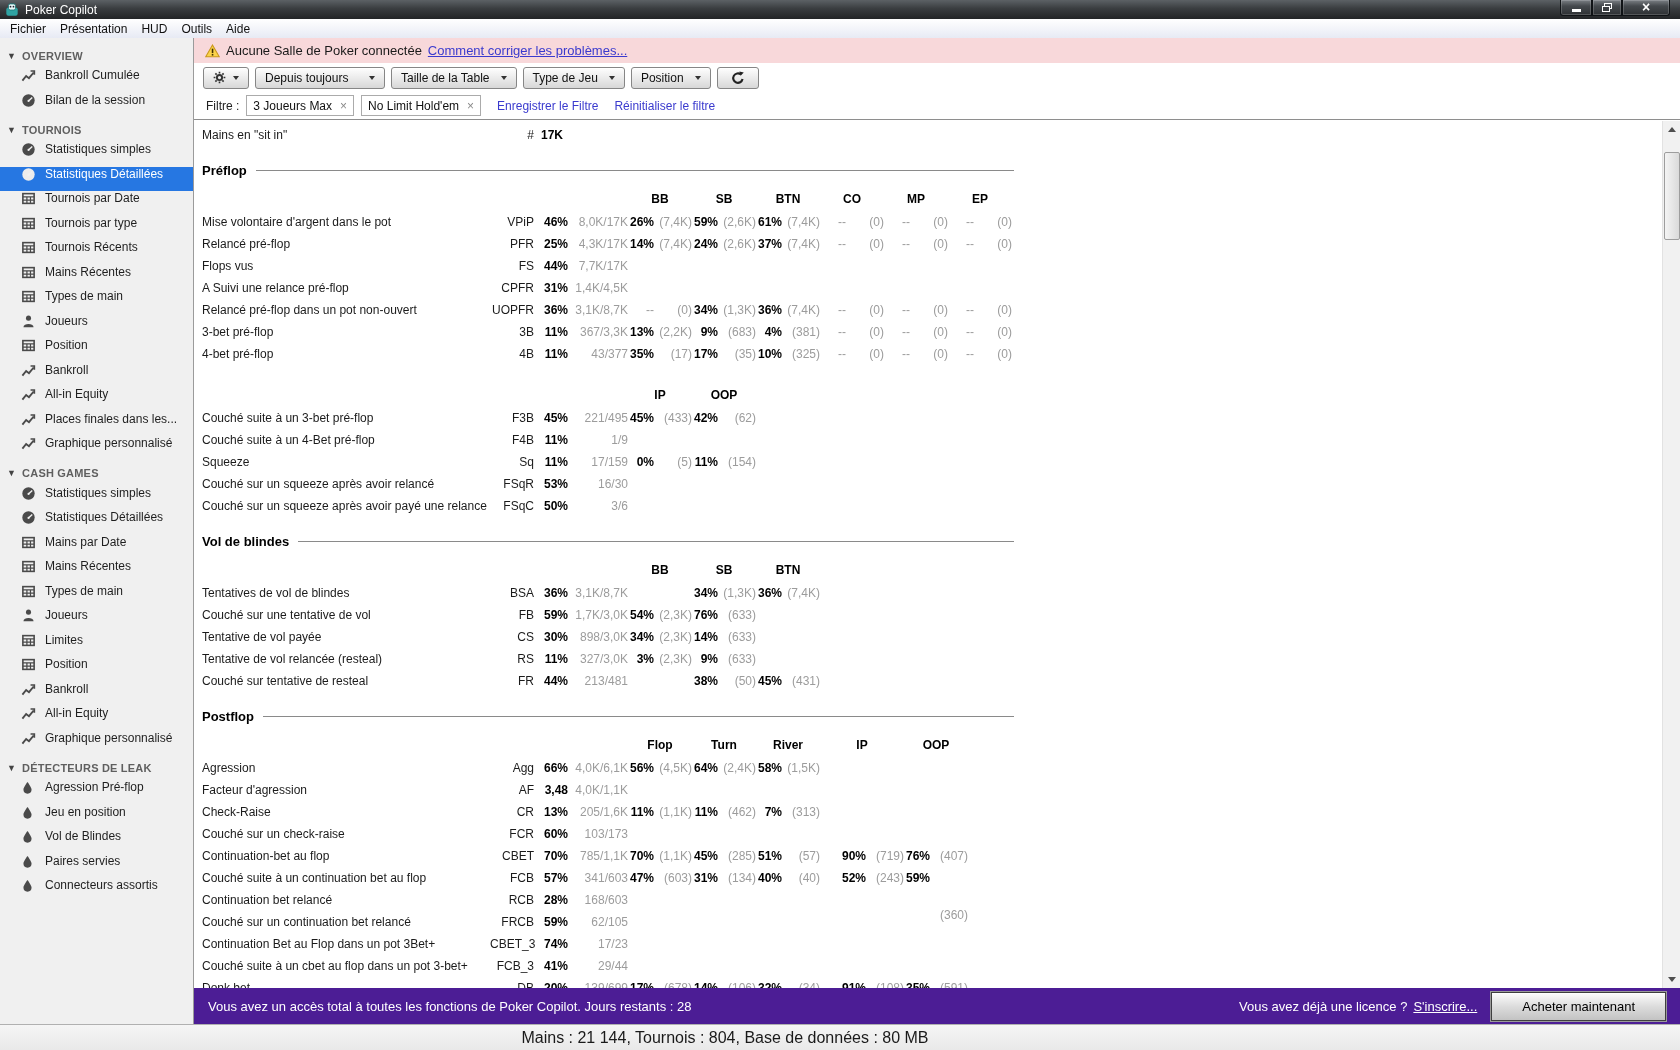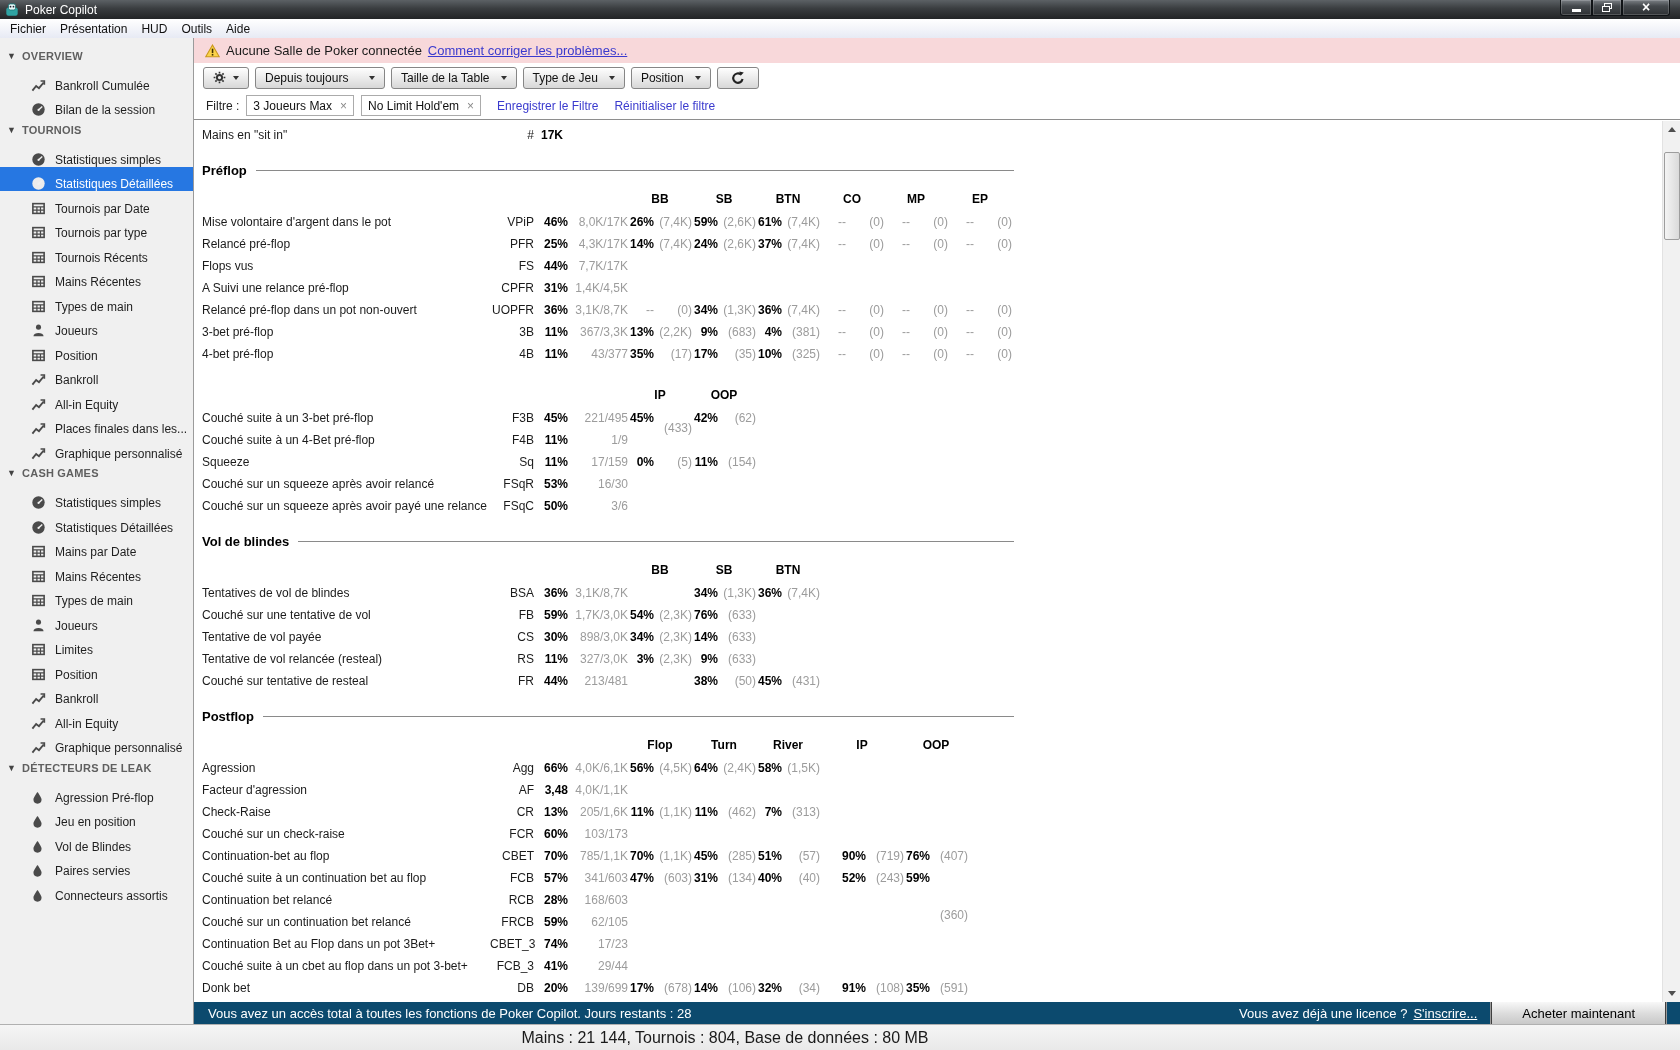--- a/index.html
+++ b/index.html
@@ -27,21 +27,21 @@
   .menubar{height:19px;background:linear-gradient(#ffffff,#e7eaf4);display:flex;align-items:center;
     font-size:12px;color:#111;padding-left:3px;flex:0 0 auto;}
   .menu-item{padding:4px 7px;}
 
   
   .bodyrow{flex:1;display:flex;min-height:0;}
   .sidebar{width:193px;flex:0 0 auto;background:#f0f0f0;border-right:1px solid #9b9b9b;padding-top:5px;overflow:hidden;}
   .sb-section{display:flex;align-items:center;height:25px;padding-left:7px;color:#5f5f5f;
     font-weight:bold;font-size:11px;letter-spacing:.2px;}
   .sb-section .tri{font-size:9px;color:#444;margin-right:6px;}
-  .sb-item{display:flex;align-items:flex-end;height:24.5px;padding-left:31px;font-size:12px;color:#1e1e1e;}
+  .sb-item{display:flex;align-items:flex-start;height:24.5px;padding-left:21px;font-size:12px;color:#1e1e1e;}
   .sb-item .sb-icon{width:16px;height:15px;margin-right:8px;color:#4a4a4a;display:flex;align-items:center;}
   .sb-item.sel{background:#2677e2;color:#fff;}
   .sb-item.sel .sb-icon{color:#ececec;}
 
   .main{flex:1;display:flex;flex-direction:column;min-width:0;}
 
   
   .warnbar{height:25px;flex:0 0 auto;background:#f8d8da;display:flex;align-items:center;
     padding-left:11px;font-size:13px;color:#1a1a1a;}
   .warnbar .wtxt{margin-left:6px;}
@@ -95,21 +95,21 @@
   .hdr-row{height:24px;line-height:24px;}
   .hdr{font-weight:bold;text-align:center;color:#000;}
   .top-row{margin-bottom:4px;}
   .top-row .c-pct{text-align:left;padding-left:7px;}
   .sec-head{display:flex;align-items:center;width:812px;height:22px;margin:13px 0 6px;}
   .sec-title{font-weight:bold;font-size:13px;color:#000;}
   .sec-head .hline{flex:1;height:1px;background:#8a8a8a;margin-left:9px;margin-top:1px;}
   .group-gap{height:18px;}
 
   
-  .bluebar{height:22px;flex:0 0 auto;background:#0c4a6e;display:flex;align-items:center;
+  .bluebar{height:36px;flex:0 0 auto;background:#4c1d95;display:flex;align-items:center;
     color:#fff;font-size:13px;padding:0 14px 0 14px;}
   .bluebar .spacer{flex:1;}
   .blue-link{text-decoration:underline;color:#fff;margin-left:6px;}
   .buy-btn{margin-left:14px;height:27px;padding:0 30px;display:flex;align-items:center;font-size:13px;color:#000;
     background:linear-gradient(#fdfdfd,#dcdcdc 50%,#c3c3c3);border:1px solid #3f3f3f;
     box-shadow:inset 0 1px 0 #fff,0 0 0 1px #9a9a9a;}
 
   
   .statusbar{height:25px;flex:0 0 auto;background:linear-gradient(#f5f5f5,#e9e9e9);border-top:1px solid #b0b0b0;
     display:flex;align-items:center;justify-content:center;font-size:16px;color:#1a1a1a;}
@@ -643,21 +643,21 @@
             <div class="row hdr-row">
               <span class="hdr" style="grid-column: 5 / span 2;">IP</span>
               <span class="hdr" style="grid-column: 7 / span 2;">OOP</span>
             </div>
             <div class="row">
               <span class="c-label">Couché suite à un 3-bet pré-flop</span>
               <span class="c-abbr">F3B</span>
               <span class="c-pct">45%</span>
               <span class="c-frac">221/495</span>
               <span class="p-pct" style="grid-column: 5;">45%</span>
-              <span class="p-cnt" style="grid-column: 6; margin-top: 10px;">(433)</span>
+              <span class="p-cnt" style="grid-column: 6;">(433)</span>
               <span class="p-pct" style="grid-column: 7;">42%</span>
               <span class="p-cnt" style="grid-column: 8;">(62)</span>
             </div>
             <div class="row">
               <span class="c-label">Couché suite à un 4-Bet pré-flop</span>
               <span class="c-abbr">F4B</span>
               <span class="c-pct">11%</span>
               <span class="c-frac">1/9</span>
             </div>
             <div class="row">

